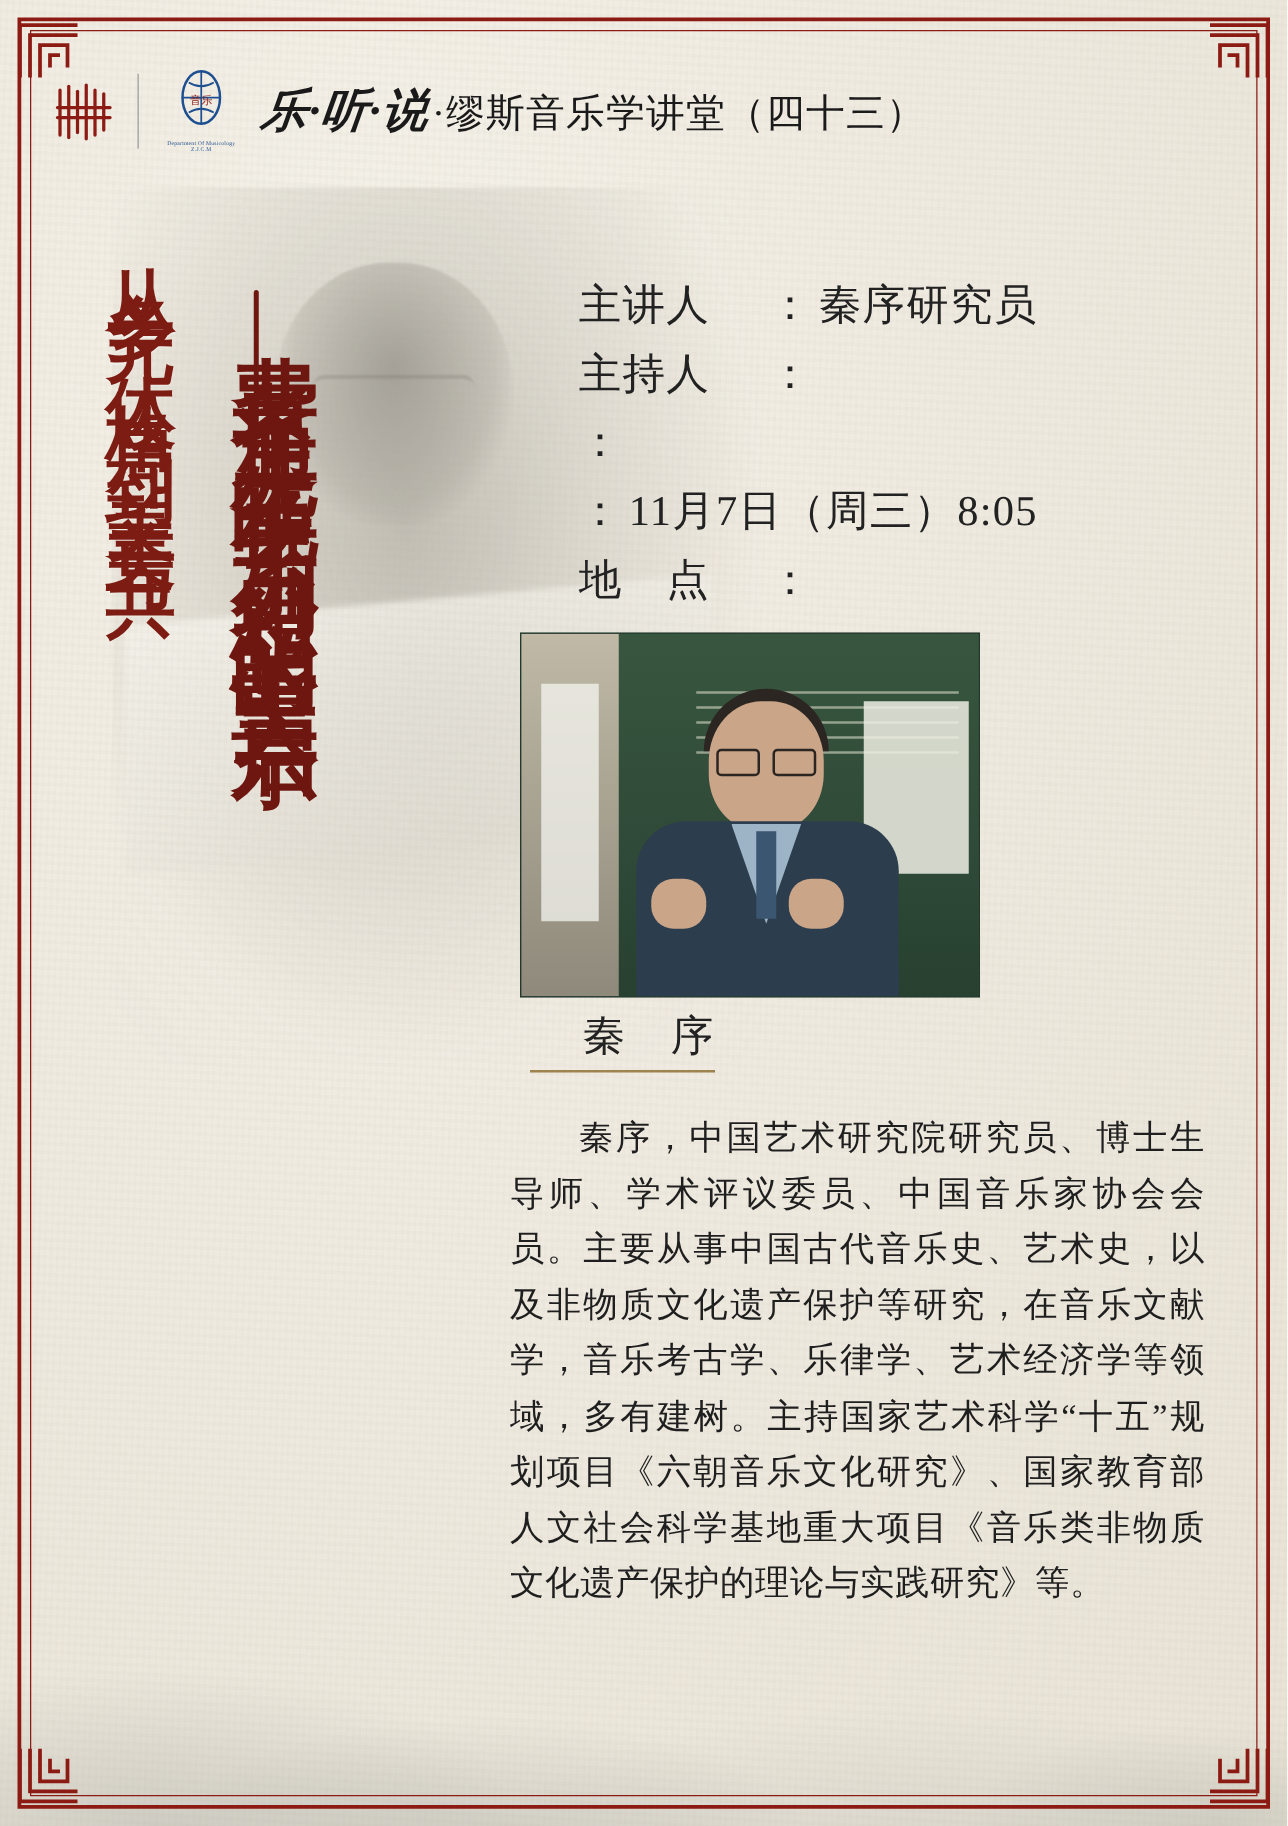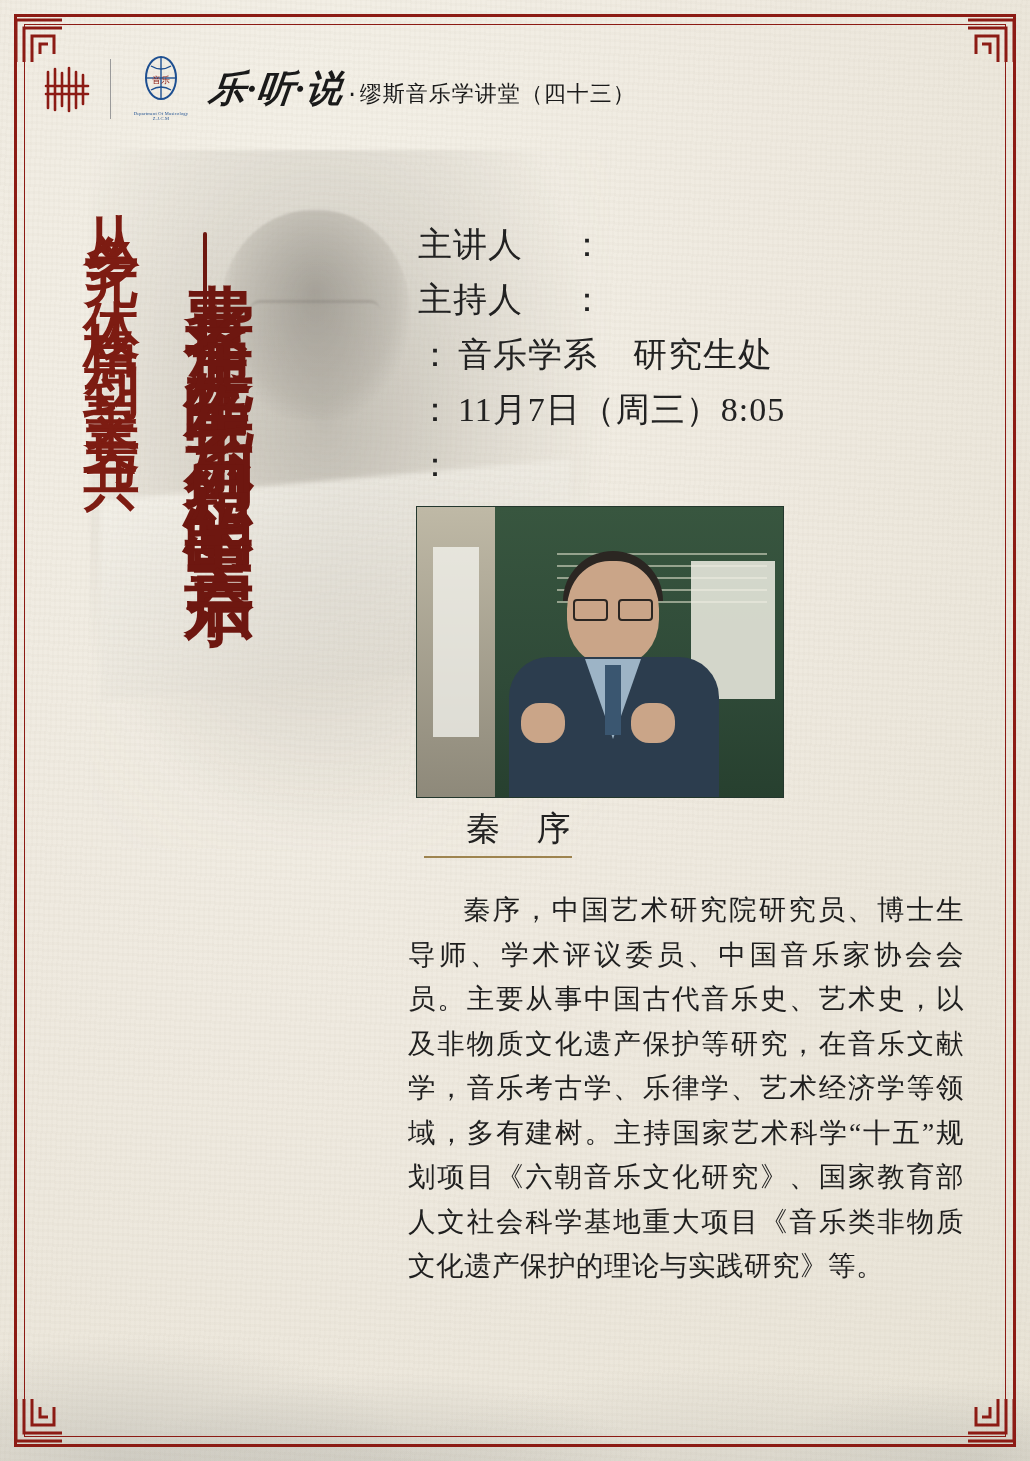--- a/index.html
+++ b/index.html
@@ -159,22 +159,22 @@
   .series-brush {
     font-family: "Liberation Serif", serif;
     font-size: 37px;
     font-weight: 700;
     font-style: italic;
     color: #1a1a1a;
     letter-spacing: 1px;
     transform: skewX(-6deg);
   }
   .series-rest {
-    font-family: Liberation Mono, monospace;
-    font-size: 22px;
+    font-family: Liberation Serif, serif;
+    font-size: 31px;
     color: #1a1a1a;
     letter-spacing: 1px;
   }
 
   
   .v-title {
     position: absolute;
     writing-mode: vertical-rl;
     text-orientation: upright;
     color: #7d1c12;
@@ -214,20 +214,21 @@
     top: 222px;
     width: 560px;
   }
   .info-row {
     display: flex;
     align-items: baseline;
     margin-bottom: 9px;
     font-size: 34px;
     color: #222;
     line-height: 1.35;
+    margin-left: 45px;
   }
   .info-label {
     width: 152px;
     display: inline-flex;
     justify-content: space-between;
     letter-spacing: 1px;
   }
   .info-colon { margin: 0 6px 0 0; }
   .info-value { letter-spacing: 1px; }
 
@@ -459,34 +460,35 @@
   </div>
 
   <div class="v-title v-title-left">从多元一体格局到美美与共</div>
   <div class="v-rule"></div>
   <div class="v-title v-title-main">费孝通先生晚年系列思想的重大启示</div>
 
   <div class="info">
     <div class="info-row">
       <span class="info-label">主讲人</span>
       <span class="info-colon">：</span>
+      <span class="info-value">秦序研究员</span>
     </div>
     <div class="info-row">
       <span class="info-label">主持人</span>
       <span class="info-colon">：</span>
     </div>
     <div class="info-row">
       <span class="info-colon">：</span>
-      <span class="info-value">音乐学系　研究生处</span>
     </div>
     <div class="info-row">
       <span class="info-colon">：</span>
       <span class="info-value">11月7日（周三）8:05</span>
     </div>
     <div class="info-row">
+      <span class="info-label">地　点</span>
       <span class="info-colon">：</span>
     </div>
   </div>
 
   <div class="portrait">
     <div class="p-board">
       <div class="line" style="top:46px"></div>
       <div class="line" style="top:58px"></div>
       <div class="line" style="top:70px"></div>
       <div class="line" style="top:82px"></div>

